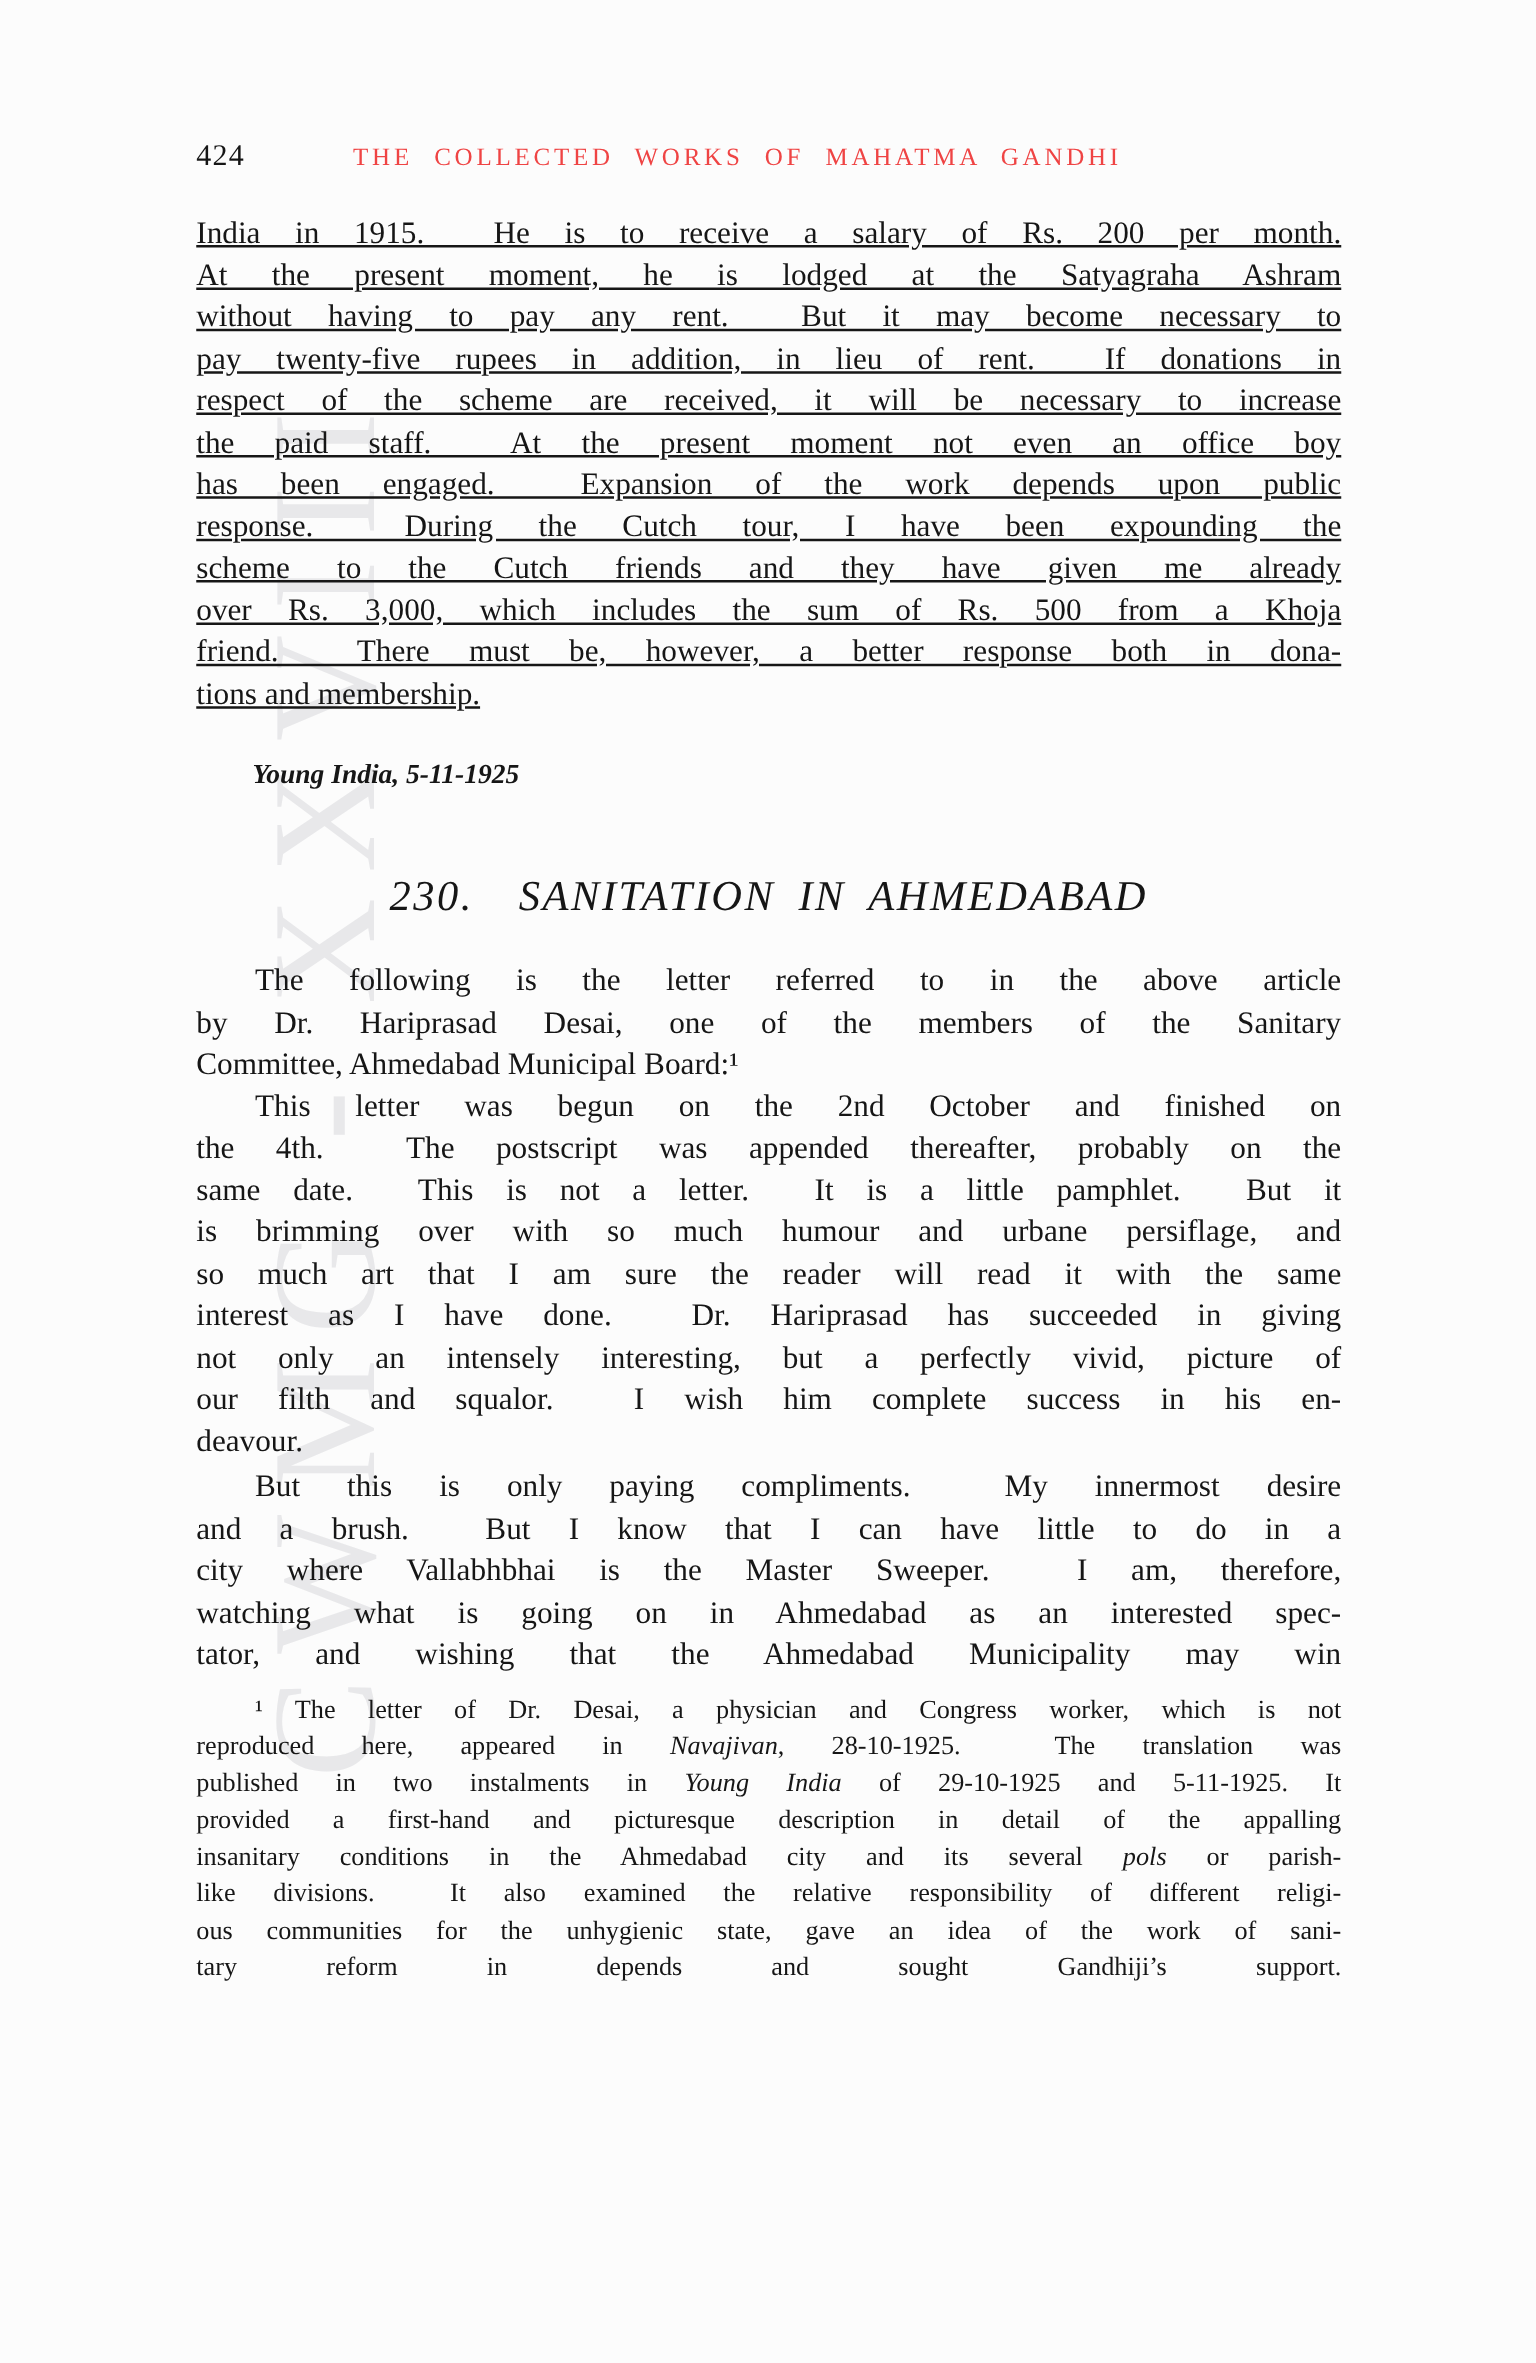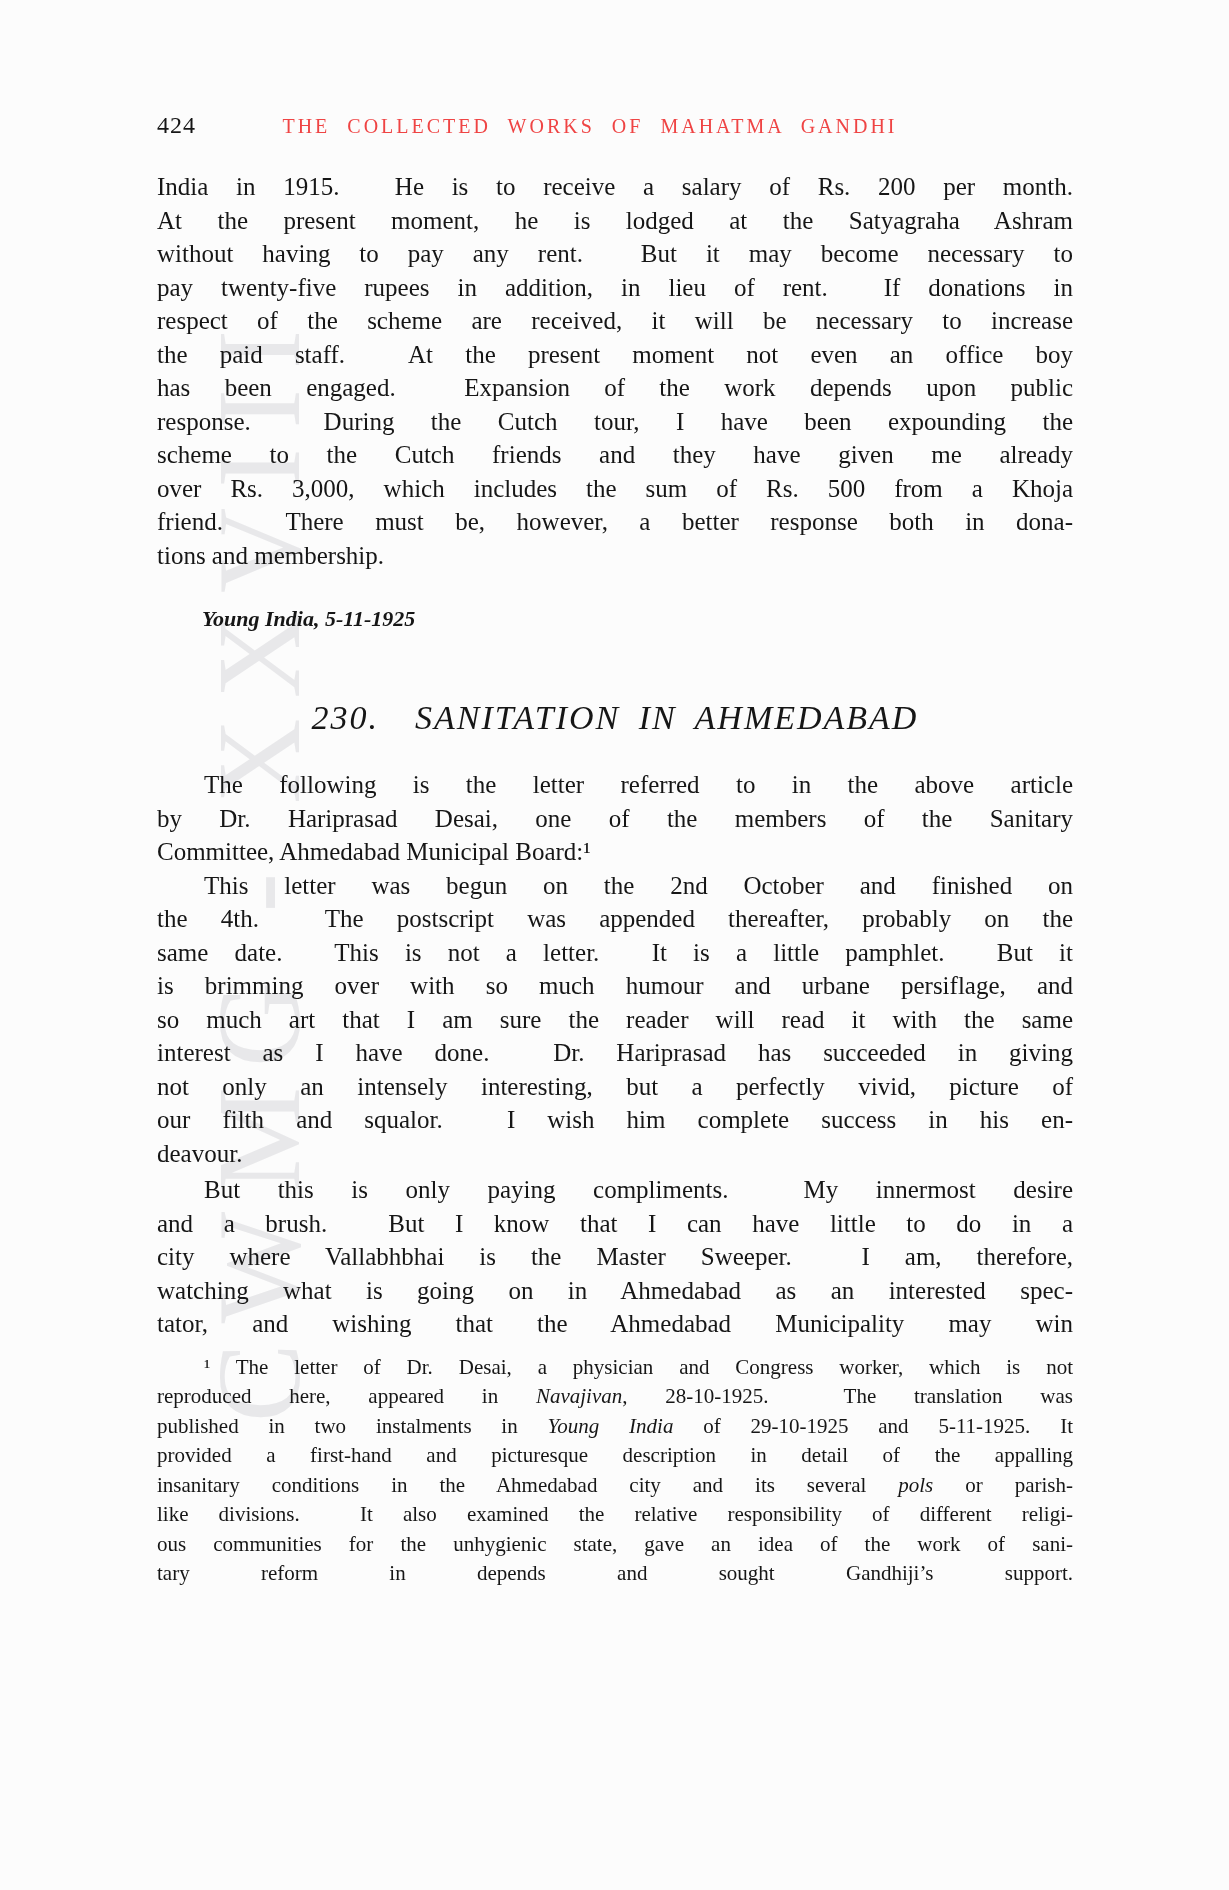--- a/index.html
+++ b/index.html
@@ -22,21 +22,21 @@
     text-align:center; font-size:20px; letter-spacing:3px; word-spacing:9px;
     transform:translateX(-25px); padding-top:3px; color:#ef4444;
   }
   .para { margin:0; }
   .para .line {
     text-align:justify; text-align-last:justify;
     height:33.5px; line-height:33.5px; font-size:25px;
   }
   .para.indent .line:first-child { text-indent:47px; }
   .line.last { text-align-last:left; }
-  .p1 { margin-top:32px; }
+  .p1 { margin-top:32px;text-decoration:underline; }
   .source { margin-top:30px; font-style:italic; font-size:22px; padding-left:45px; line-height:34px;font-weight:bold; }
   .heading {
     margin-top:64px; text-align:center; font-style:italic;
     font-size:34px; letter-spacing:2px; word-spacing:8px; line-height:36px;
   }
   .p2 { margin-top:32px; }
   .p4 { margin-top:3px; }
   .footnote { margin-top:12px; }
   .footnote .line {
     text-align:justify; text-align-last:justify;

